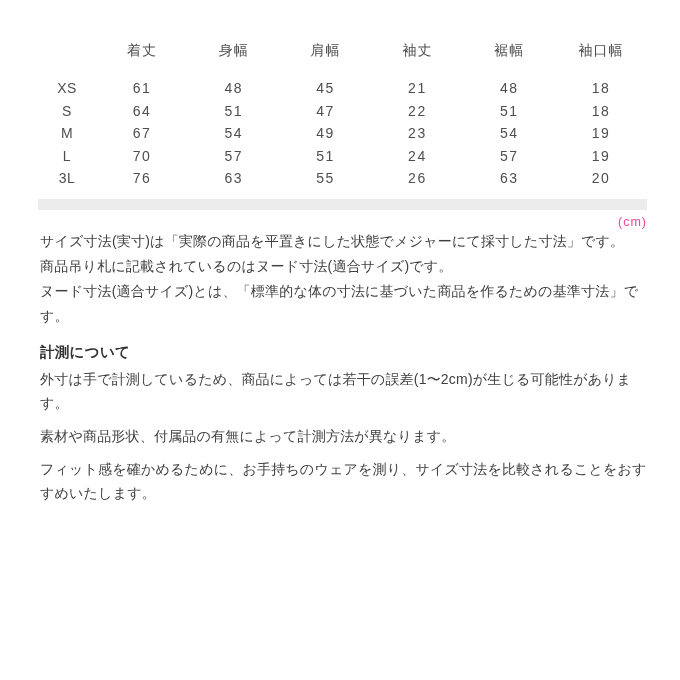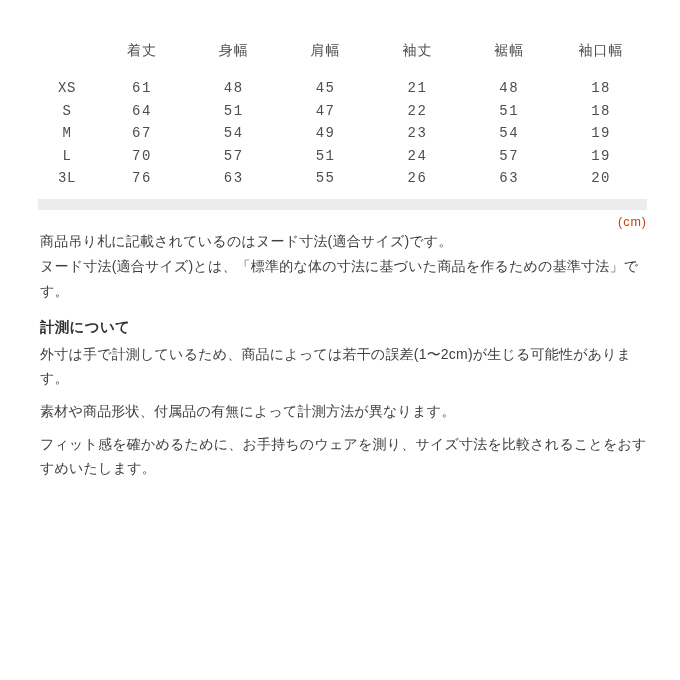--- a/index.html
+++ b/index.html
@@ -37,38 +37,37 @@
   }
   table.size-table thead th {
     height: 26px;
     padding-bottom: 13px;
     letter-spacing: 1px;
     margin-top: 22px;
   }
   table.size-table tbody td {
     height: 22.5px;
     letter-spacing: 1.5px;
-    font-family: Liberation Mono, monospace;
   }
   table.size-table tbody td.size-label {
     letter-spacing: 0.5px;
   }
   
   .scrollbar-track {
     margin: 9px 33px 0 38px;
     height: 11px;
     background: #ececec;
   }
   
   .unit-note {
     margin: 5px 33px 0 38px;
     text-align: right;
     font-size: 12.5px;
     letter-spacing: 1px;
-    color: #c2410c;
+    color: #ec4899;
   }
   
   .sections {
     padding: 0 28px 0 40px;
   }
   .section-title {
     margin: 15px 0 5px 0;
     font-size: 14.5px;
     font-weight: 700;
     color: #333333;
@@ -166,20 +165,21 @@
     </table>
   </div>
 
   <div class="scrollbar-track"></div>
 
   <div class="unit-note">(cm)</div>
 
   <div class="sections">
 
     <div class="section">
+      <p class="line">サイズ寸法(実寸)は「実際の商品を平置きにした状態でメジャーにて採寸した寸法」です。</p>
       <p class="line">商品吊り札に記載されているのはヌード寸法(適合サイズ)です。</p>
       <p class="line">ヌード寸法(適合サイズ)とは、「標準的な体の寸法に基づいた商品を作るための基準寸法」です。</p>
     </div>
 
     <div class="section spaced">
       <h3 class="section-title second">計測について</h3>
       <p class="line">外寸は手で計測しているため、商品によっては若干の誤差(1〜2cm)が生じる可能性があります。</p>
       <p class="line">素材や商品形状、付属品の有無によって計測方法が異なります。</p>
       <p class="line">フィット感を確かめるために、お手持ちのウェアを測り、サイズ寸法を比較されることをおすすめいたします。</p>
     </div>

